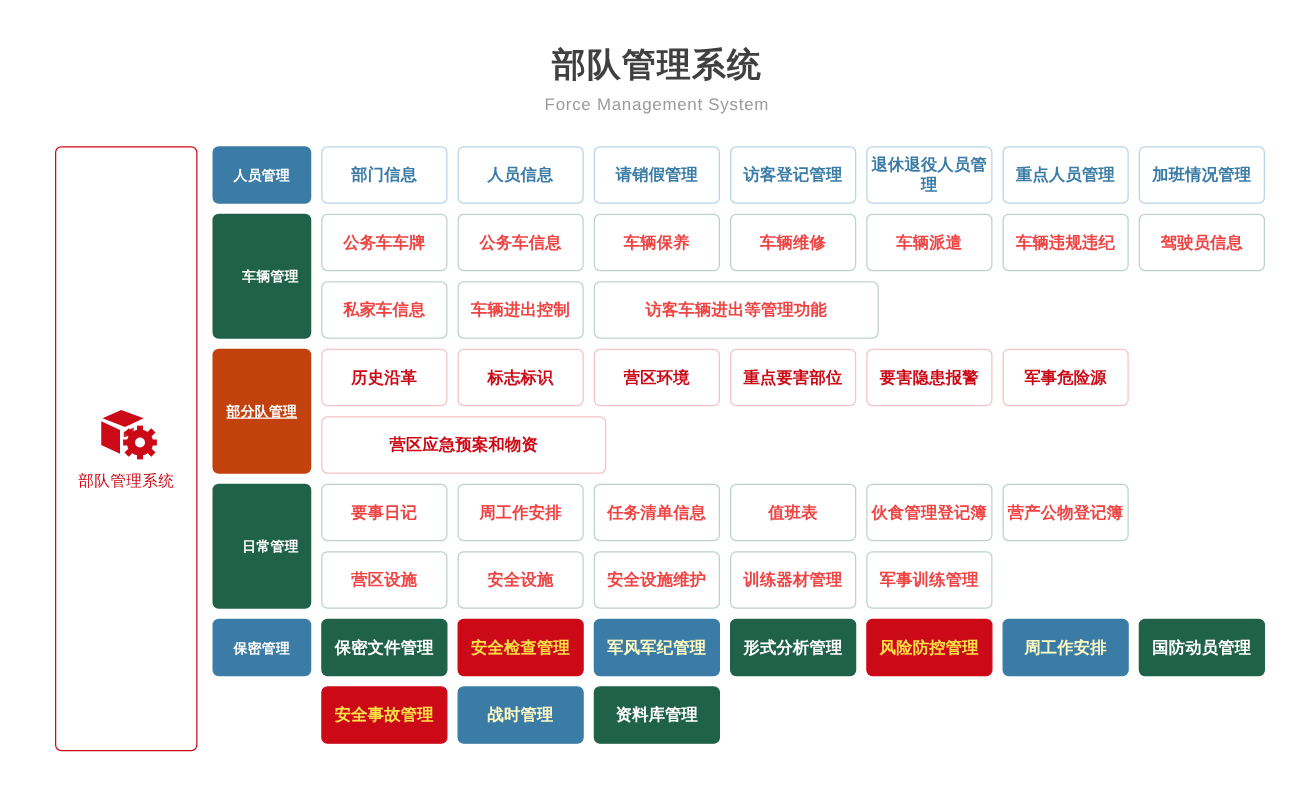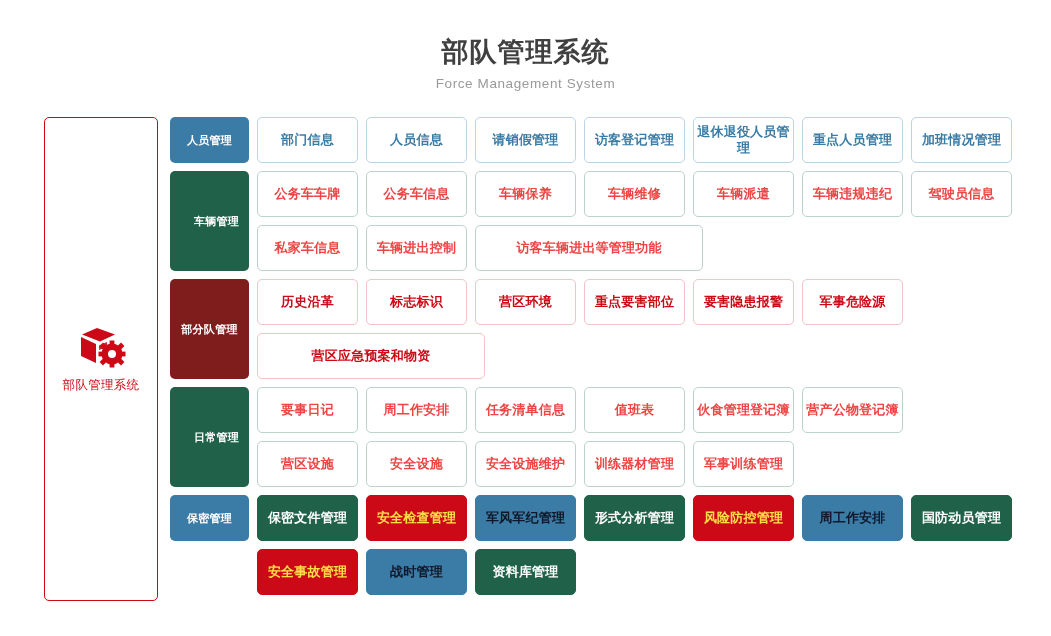--- a/index.html
+++ b/index.html
@@ -132,27 +132,27 @@
   }
   .item.span2 { width: 228px; }
 
   
   .cat-row.h46 .cat-chip { height: 46px; }
   .cat-row.h100 .cat-chip { height: 100px; }
 
   
   .theme-blue  .cat-chip { background: #3b7ca6; }
   .theme-green .cat-chip { background: #1f6149; padding-left: 16px; }
-  .theme-red   .cat-chip { background: #7f1d1d; }
+  .theme-red   .cat-chip { background: #c2410c; text-decoration: underline; }
 
   .item.blue  { border-color: #b9d4e6; color: #3b7ca6; }
   .item.green { border-color: #bcd3c9; color: #ef4444; }
   .item.red   { border-color: #f3c3c6; color: #cc0a17; }
 
-  .item.fill-blue  { background: #3b7ca6; border-color: #3b7ca6; color: #0f172a; }
+  .item.fill-blue  { background: #3b7ca6; border-color: #3b7ca6; color: #fef9c3; }
   .item.fill-green { background: #1f6149; border-color: #1f6149; color: #ffffff; }
   .item.fill-red   { background: #cc0a17; border-color: #cc0a17; color: #fde047; }
 </style>
 </head>
 <body>
 
 <div class="header">
   <div class="title">部队管理系统</div>
   <div class="subtitle">Force Management System</div>
 </div>

